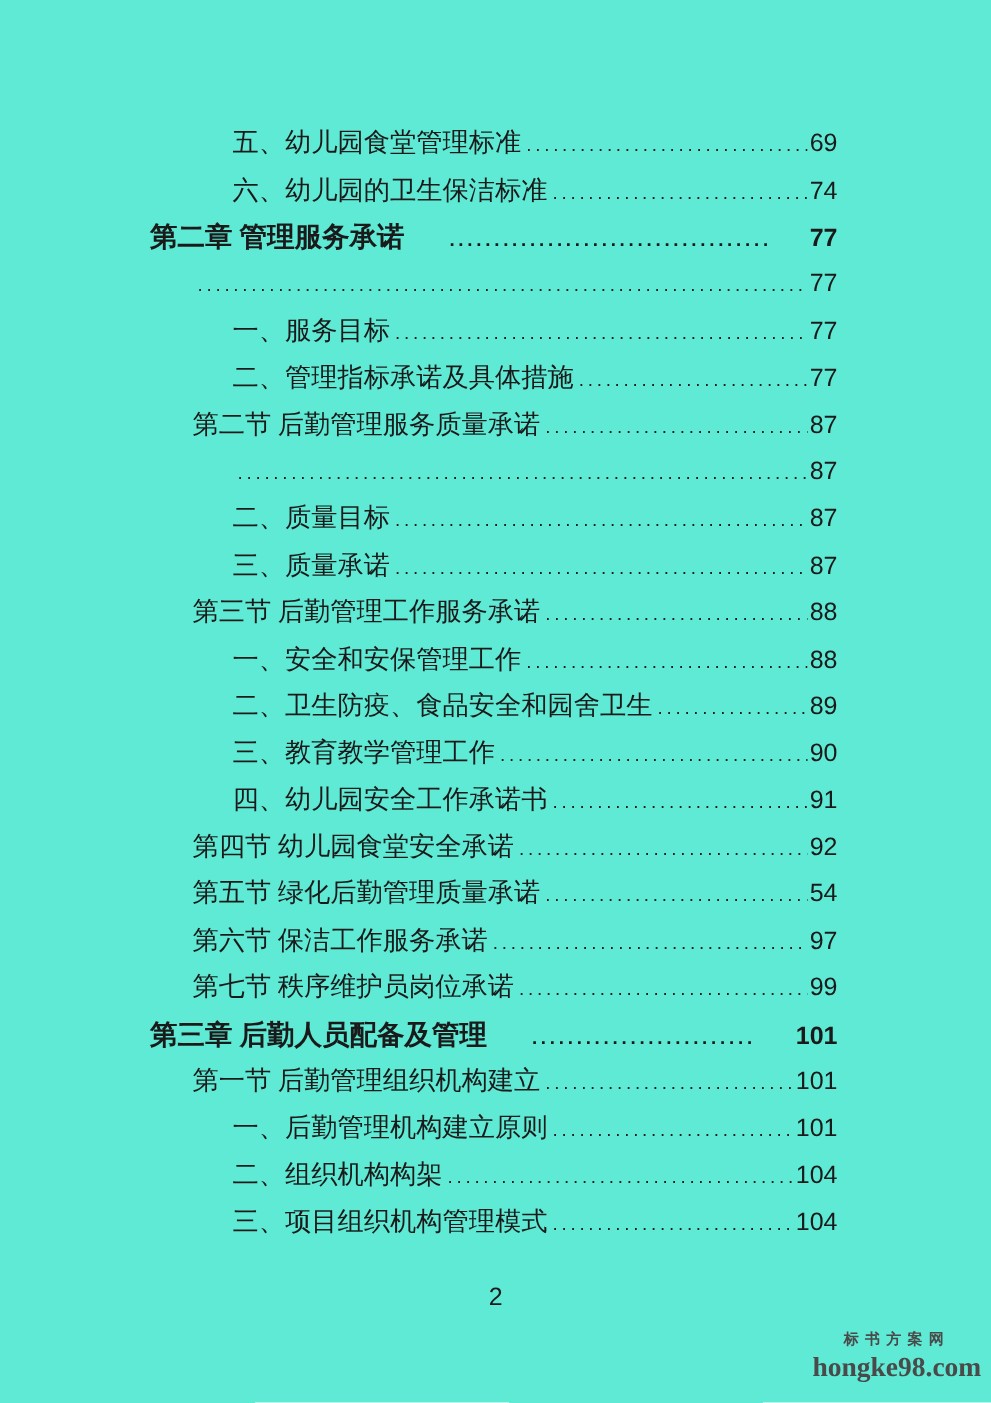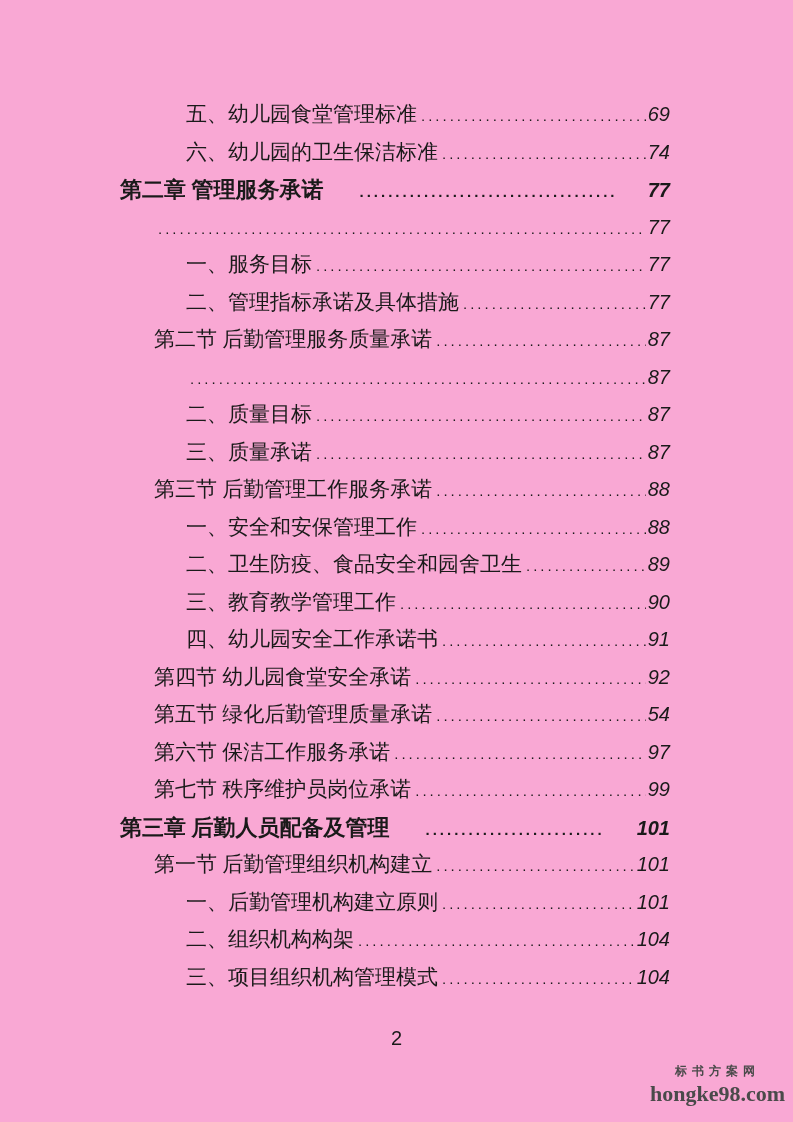--- a/index.html
+++ b/index.html
@@ -4,21 +4,21 @@
 <style>
   html, body {
     margin: 0;
     padding: 0;
     background: #ffffff;
   }
   .page {
     position: relative;
     width: 793px;
     height: 1122px;
-    background: #f9a8d4;
+    background: #5eead4;
     overflow: hidden;
     font-family: "Liberation Serif", "DejaVu Serif", serif;
     color: #1a1a1a;
   }
   .toc {
     position: absolute;
     top: 96px;
     left: 120px;
     right: 123px;
   }
@@ -47,21 +47,20 @@
     font-family: "Liberation Sans", "DejaVu Sans", sans-serif;
   }
   .toc-leader::after {
     content: "..........................................................................................................................................................";
   }
   .toc-page {
     flex: 0 0 auto;
     font-family: "Liberation Sans", "DejaVu Sans", sans-serif;
     font-size: 20px;
     padding-left: 2px;
-    font-style: italic;
   }
   .page-footer {
     position: absolute;
     top: 1027px;
     left: 0;
     width: 100%;
     text-align: center;
     font-family: "Liberation Sans", "DejaVu Sans", sans-serif;
     font-size: 20px;
     color: #1a1a1a;

